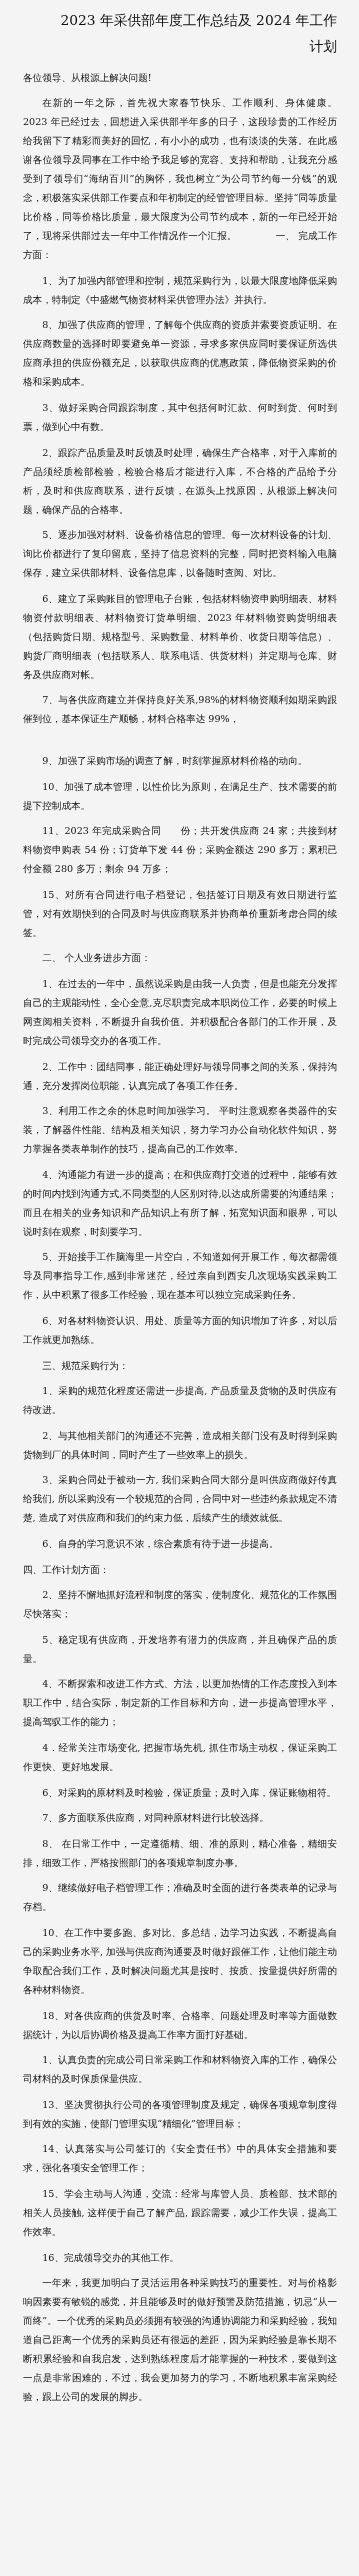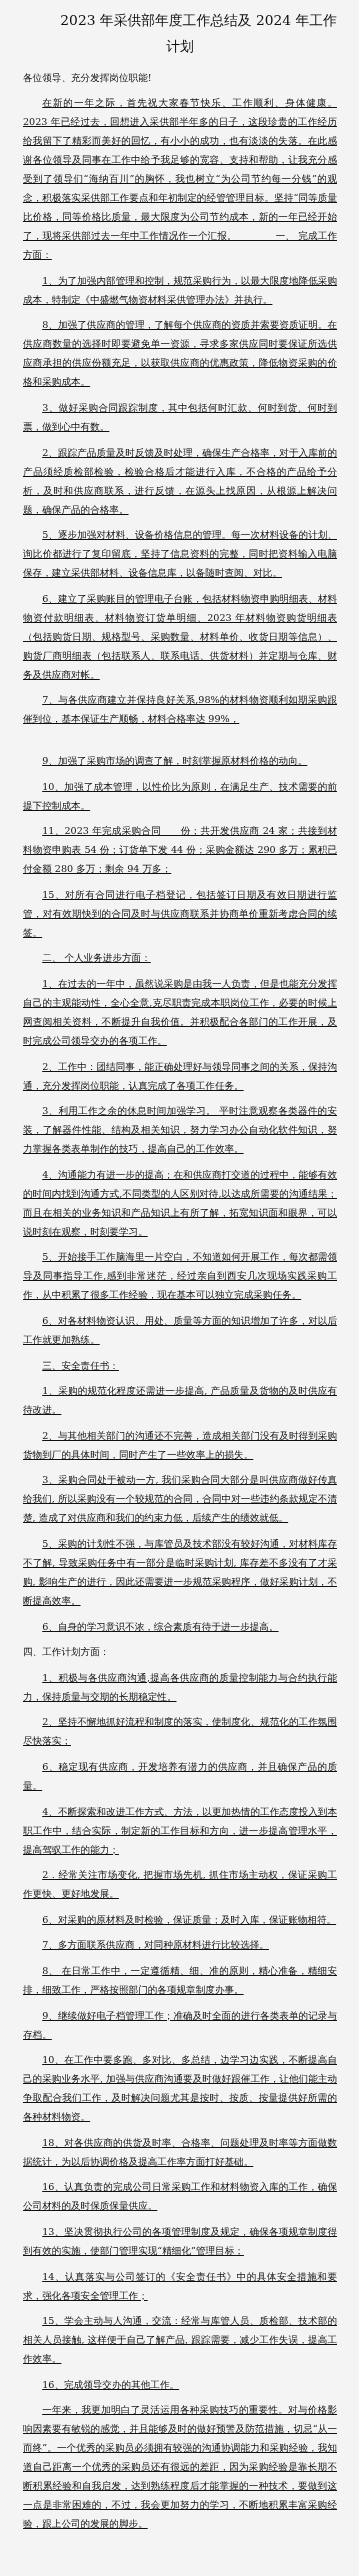--- a/index.html
+++ b/index.html
@@ -21,72 +21,70 @@
   .para {
     margin: 6.6px 0;
     text-align: justify;
     text-justify: inter-ideograph;
   }
   .para.title {
     font-size: 13.8px;
     line-height: 26px;
     text-indent: 2.7em;
     margin: 1.2px 0 8.4px 0;
-    text-align: center;
+    text-align: right;
   }
-  .para.indent { text-indent: 2em; text-decoration: underline; }
+  .para.indent { text-indent: 2em; }
   .para.flush  { text-indent: 0; }
   .para.spacer { height: 9.6px; margin: 0; }
 </style>
 </head>
 <body>
 
 <div class="page">
   <div id="doc-body">
       <p class="para title">2023 年采供部年度工作总结及 2024 年工作计划</p>
-      <p class="para flush">各位领导、充分发挥岗位职能!</p>
+      <p class="para flush">各位领导、从根源上解决问题!</p>
       <p class="para indent">在新的一年之际，首先祝大家春节快乐、工作顺利、身体健康。 2023 年已经过去，回想进入采供部半年多的日子，这段珍贵的工作经历给我留下了精彩而美好的回忆，有小小的成功，也有淡淡的失落。在此感谢各位领导及同事在工作中给予我足够的宽容、支持和帮助，让我充分感受到了领导们“海纳百川”的胸怀，我也树立“为公司节约每一分钱”的观念，积极落实采供部工作要点和年初制定的经管管理目标。坚持“同等质量比价格，同等价格比质量，最大限度为公司节约成本，新的一年已经开始了，现将采供部过去一年中工作情况作一个汇报。　　　　一、 完成工作方面：</p>
       <p class="para indent">1、为了加强内部管理和控制，规范采购行为，以最大限度地降低采购成本，特制定《中盛燃气物资材料采供管理办法》并执行。</p>
       <p class="para indent">8、加强了供应商的管理，了解每个供应商的资质并索要资质证明。在供应商数量的选择时即要避免单一资源，寻求多家供应同时要保证所选供应商承担的供应份额充足，以获取供应商的优惠政策，降低物资采购的价格和采购成本。</p>
       <p class="para indent">3、做好采购合同跟踪制度，其中包括何时汇款、何时到货、何时到票，做到心中有数。</p>
       <p class="para indent">2、跟踪产品质量及时反馈及时处理，确保生产合格率，对于入库前的产品须经质检部检验，检验合格后才能进行入库，不合格的产品给予分析，及时和供应商联系，进行反馈，在源头上找原因，从根源上解决问题，确保产品的合格率。</p>
       <p class="para indent">5、逐步加强对材料、设备价格信息的管理。每一次材料设备的计划、询比价都进行了复印留底，坚持了信息资料的完整，同时把资料输入电脑保存，建立采供部材料、设备信息库，以备随时查阅、对比。</p>
       <p class="para indent">6、建立了采购账目的管理电子台账，包括材料物资申购明细表、材料物资付款明细表、材料物资订货单明细、2023 年材料物资购货明细表（包括购货日期、规格型号、采购数量、材料单价、收货日期等信息）、购货厂商明细表（包括联系人、联系电话、供货材料）并定期与仓库、财务及供应商对帐。</p>
       <p class="para indent">7、与各供应商建立并保持良好关系,98%的材料物资顺利如期采购跟催到位，基本保证生产顺畅，材料合格率达 99%，</p>
       <p class="para spacer"></p>
       <p class="para indent">9、加强了采购市场的调查了解，时刻掌握原材料价格的动向。</p>
       <p class="para indent">10、加强了成本管理，以性价比为原则，在满足生产、技术需要的前提下控制成本。</p>
       <p class="para indent">11、2023 年完成采购合同　　份；共开发供应商 24 家；共接到材料物资申购表 54 份；订货单下发 44 份；采购金额达 290 多万；累积已付金额 280 多万；剩余 94 万多；</p>
       <p class="para indent">15、对所有合同进行电子档登记，包括签订日期及有效日期进行监管，对有效期快到的合同及时与供应商联系并协商单价重新考虑合同的续签。</p>
       <p class="para indent">二、 个人业务进步方面：</p>
       <p class="para indent">1、在过去的一年中，虽然说采购是由我一人负责，但是也能充分发挥自己的主观能动性，全心全意,克尽职责完成本职岗位工作，必要的时候上网查阅相关资料，不断提升自我价值。并积极配合各部门的工作开展，及时完成公司领导交办的各项工作。</p>
       <p class="para indent">2、工作中：团结同事，能正确处理好与领导同事之间的关系，保持沟通，充分发挥岗位职能，认真完成了各项工作任务。</p>
       <p class="para indent">3、利用工作之余的休息时间加强学习。 平时注意观察各类器件的安装，了解器件性能、结构及相关知识，努力学习办公自动化软件知识，努力掌握各类表单制作的技巧，提高自己的工作效率。</p>
       <p class="para indent">4、沟通能力有进一步的提高；在和供应商打交道的过程中，能够有效的时间内找到沟通方式,不同类型的人区别对待,以达成所需要的沟通结果；而且在相关的业务知识和产品知识上有所了解，拓宽知识面和眼界，可以说时刻在观察，时刻要学习。</p>
       <p class="para indent">5、开始接手工作脑海里一片空白，不知道如何开展工作，每次都需领导及同事指导工作,感到非常迷茫，经过亲自到西安几次现场实践采购工作，从中积累了很多工作经验，现在基本可以独立完成采购任务。</p>
       <p class="para indent">6、对各材料物资认识、用处、质量等方面的知识增加了许多，对以后工作就更加熟练。</p>
-      <p class="para indent">三、安全责任书：</p>
+      <p class="para indent">三、规范采购行为：</p>
       <p class="para indent">1、采购的规范化程度还需进一步提高, 产品质量及货物的及时供应有待改进。</p>
       <p class="para indent">2、与其他相关部门的沟通还不完善，造成相关部门没有及时得到采购货物到厂的具体时间，同时产生了一些效率上的损失。</p>
       <p class="para indent">3、采购合同处于被动一方, 我们采购合同大部分是叫供应商做好传真给我们, 所以采购没有一个较规范的合同，合同中对一些违约条款规定不清楚, 造成了对供应商和我们的约束力低，后续产生的绩效就低。</p>
-      <p class="para indent">5、采购的计划性不强，与库管员及技术部没有较好沟通，对材料库存不了解, 导致采购任务中有一部分是临时采购计划, 库存差不多没有了才采购, 影响生产的进行，因此还需要进一步规范采购程序，做好采购计划，不断提高效率。</p>
       <p class="para indent">6、自身的学习意识不浓，综合素质有待于进一步提高。</p>
       <p class="para flush">四、工作计划方面：</p>
-      <p class="para indent">1、积极与各供应商沟通,提高各供应商的质量控制能力与合约执行能力，保持质量与交期的长期稳定性。</p>
       <p class="para indent">2、坚持不懈地抓好流程和制度的落实，使制度化、规范化的工作氛围尽快落实；</p>
-      <p class="para indent">6、稳定现有供应商，开发培养有潜力的供应商，并且确保产品的质量。</p>
+      <p class="para indent">5、稳定现有供应商，开发培养有潜力的供应商，并且确保产品的质量。</p>
       <p class="para indent">4、不断探索和改进工作方式、方法，以更加热情的工作态度投入到本职工作中，结合实际，制定新的工作目标和方向，进一步提高管理水平，提高驾驭工作的能力；</p>
-      <p class="para indent">2．经常关注市场变化, 把握市场先机, 抓住市场主动权，保证采购工作更快、更好地发展。</p>
+      <p class="para indent">4．经常关注市场变化, 把握市场先机, 抓住市场主动权，保证采购工作更快、更好地发展。</p>
       <p class="para indent">6、对采购的原材料及时检验，保证质量；及时入库，保证账物相符。</p>
       <p class="para indent">7、多方面联系供应商，对同种原材料进行比较选择。</p>
       <p class="para indent">8、 在日常工作中，一定遵循精、细、准的原则，精心准备，精细安排，细致工作，严格按照部门的各项规章制度办事。</p>
       <p class="para indent">9、继续做好电子档管理工作；准确及时全面的进行各类表单的记录与存档。</p>
       <p class="para indent">10、在工作中要多跑、多对比、多总结，边学习边实践，不断提高自己的采购业务水平, 加强与供应商沟通要及时做好跟催工作，让他们能主动争取配合我们工作，及时解决问题尤其是按时、按质、按量提供好所需的各种材料物资。</p>
       <p class="para indent">18、对各供应商的供货及时率、合格率、问题处理及时率等方面做数据统计，为以后协调价格及提高工作率方面打好基础。</p>
-      <p class="para indent">16、认真负责的完成公司日常采购工作和材料物资入库的工作，确保公司材料的及时保质保量供应。</p>
+      <p class="para indent">1、认真负责的完成公司日常采购工作和材料物资入库的工作，确保公司材料的及时保质保量供应。</p>
       <p class="para indent">13、坚决贯彻执行公司的各项管理制度及规定，确保各项规章制度得到有效的实施，使部门管理实现“精细化”管理目标；</p>
       <p class="para indent">14、认真落实与公司签订的《安全责任书》中的具体安全措施和要求，强化各项安全管理工作；</p>
       <p class="para indent">15、学会主动与人沟通，交流：经常与库管人员、质检部、技术部的相关人员接触, 这样便于自己了解产品, 跟踪需要，减少工作失误，提高工作效率。</p>
       <p class="para indent">16、完成领导交办的其他工作。</p>
       <p class="para indent">一年来，我更加明白了灵活运用各种采购技巧的重要性。对与价格影响因素要有敏锐的感觉，并且能够及时的做好预警及防范措施，切忌“从一而终”。一个优秀的采购员必须拥有较强的沟通协调能力和采购经验，我知道自己距离一个优秀的采购员还有很远的差距，因为采购经验是靠长期不断积累经验和自我启发，达到熟练程度后才能掌握的一种技术，要做到这一点是非常困难的，不过，我会更加努力的学习，不断地积累丰富采购经验，跟上公司的发展的脚步。</p>
     </div>
 </div>
 
 
 </body></html>

